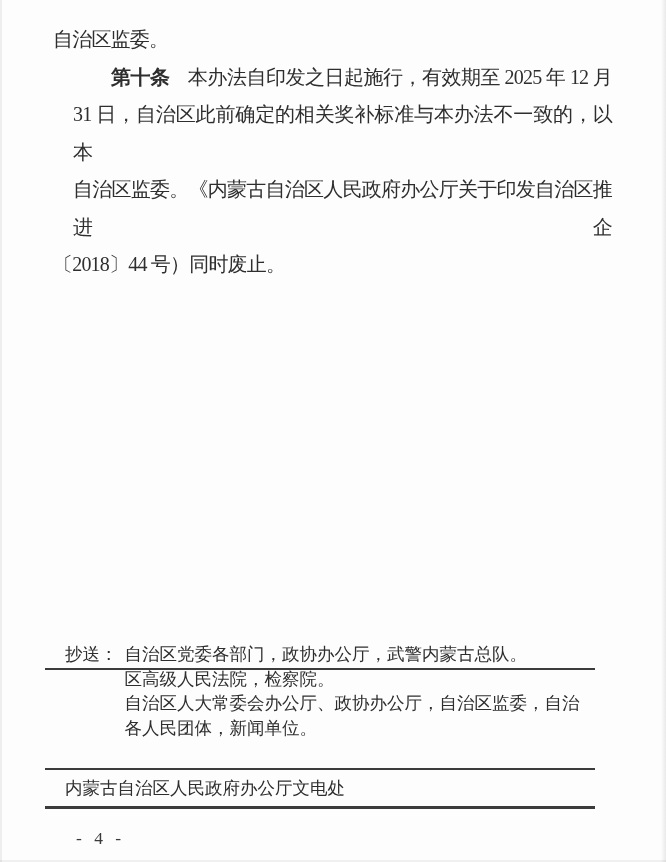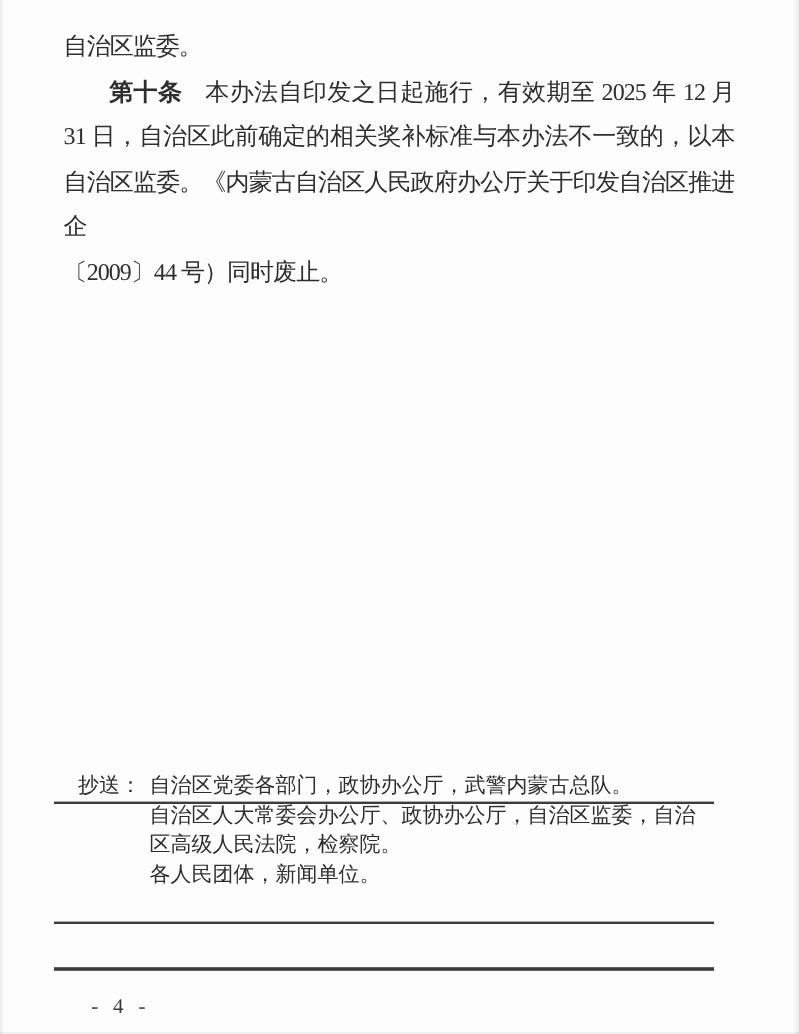--- a/index.html
+++ b/index.html
@@ -38,20 +38,21 @@
     width: 559px;
     font-size: 20px;
     letter-spacing: -0.8px;
     line-height: 37.5px;
     white-space: nowrap;
   }
   .body-text .jline {
     white-space: normal;
     text-align: justify;
     text-align-last: justify;
+    margin-left: 20px;
   }
   .body-text .indent {
     text-indent: 38px;
   }
   .clause {
     font-weight: bold;
   }
   .clause-gap {
     display: inline-block;
     width: 18px;
@@ -117,37 +118,38 @@
   <div class="edge-right"></div>
   <div class="edge-bottom"></div>
 
   <div class="body-text">
     <div>自治区监委。</div>
     <div class="jline indent">
       <span class="clause">第十条</span><span class="clause-gap"></span><span>本办法自印发之日起施行，有效期至 2025 年 12 月</span>
     </div>
     <div class="jline">31 日，自治区此前确定的相关奖补标准与本办法不一致的，以本</div>
     <div class="jline">自治区监委。《内蒙古自治区人民政府办公厅关于印发自治区推进企</div>
-    <div>〔2009〕44 号）同时废止。</div>
+    <div>〔2018〕44 号）同时废止。</div>
   </div>
 
   <div class="rule rule-top"></div>
 
   <div class="cc-block">
     <div class="cc-label">抄送：</div>
     <div class="cc-lines">
       <div>自治区党委各部门，政协办公厅，武警内蒙古总队。</div>
+      <div>区高级人民法院，检察院。</div>
       <div>自治区人大常委会办公厅、政协办公厅，自治区监委，自治</div>
-      <div>区高级人民法院，检察院。</div>
       <div>各人民团体，新闻单位。</div>
     </div>
   </div>
 
   <div class="rule rule-middle"></div>
 
   <div class="issuer-row">
+    <span>内蒙古自治区人民政府办公厅文电处</span>
   </div>
 
   <div class="rule rule-bottom"></div>
 
   <div class="page-number">- 4 -</div>
 
 </div>
 
 </body></html>

